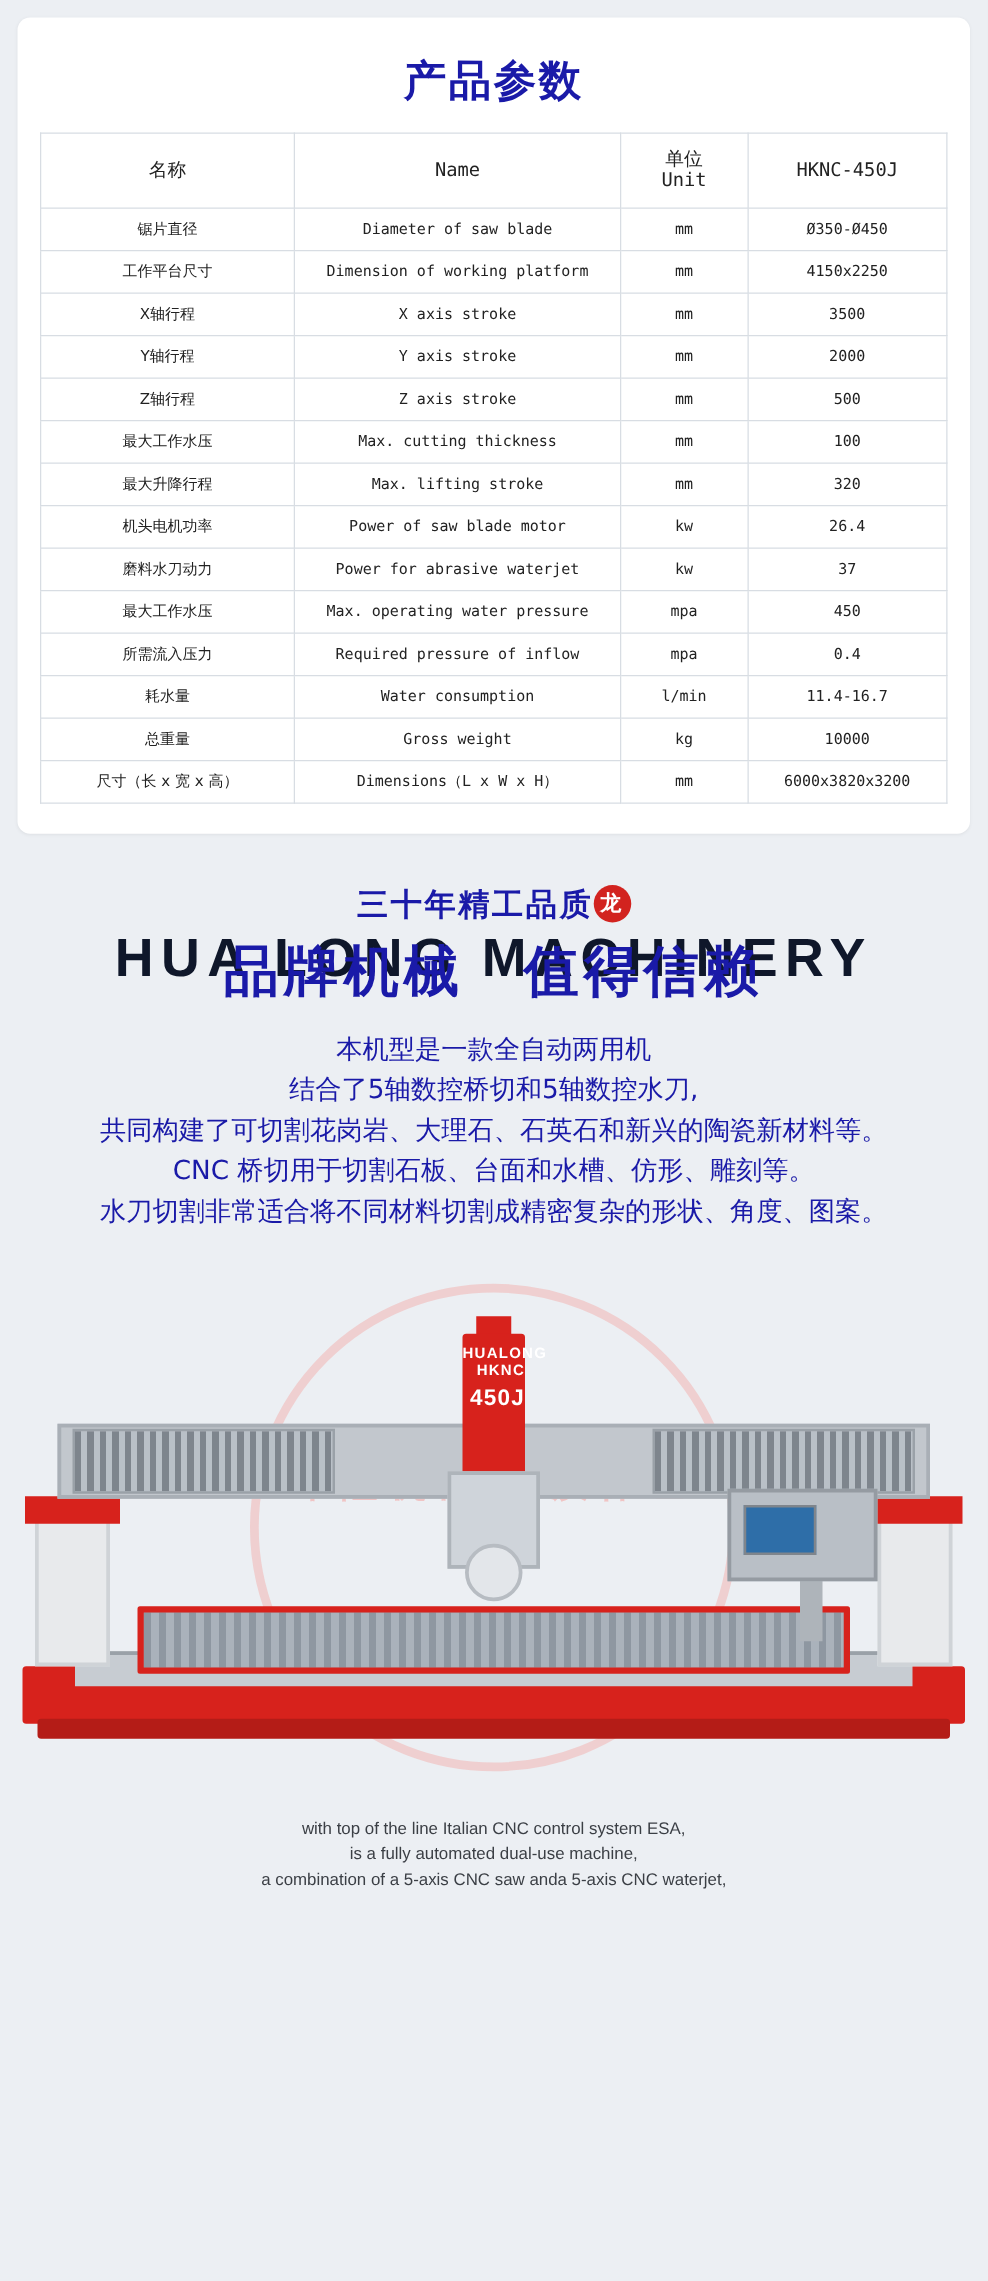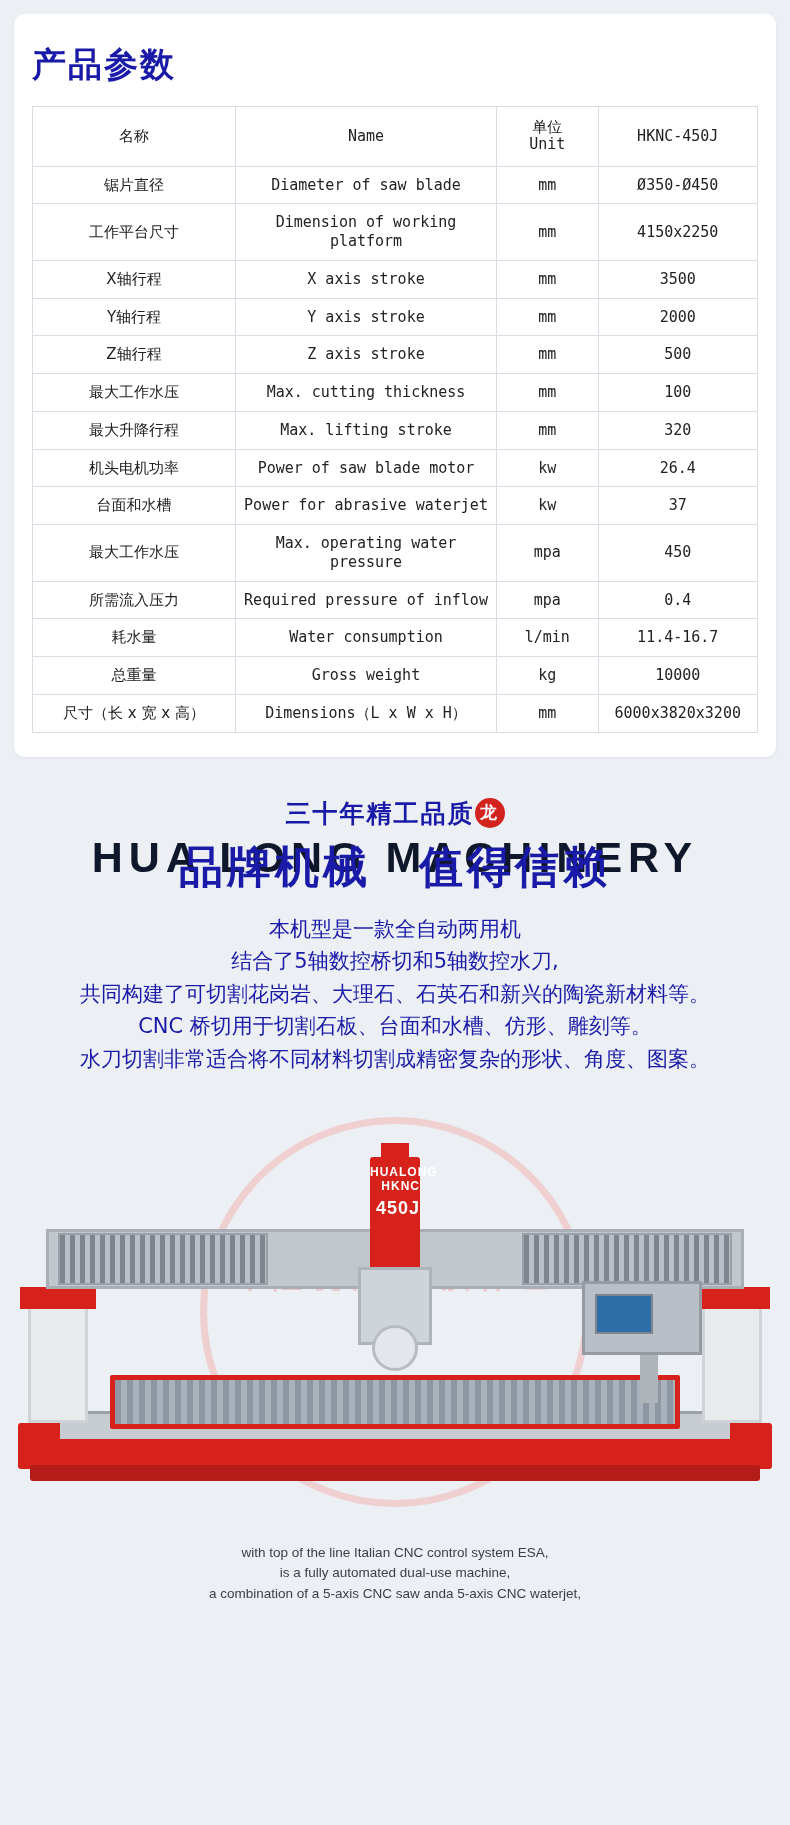--- a/index.html
+++ b/index.html
@@ -19,39 +19,40 @@
 
   
   .spec-card {
     margin: 14px 14px 0 14px;
     background: #ffffff;
     border-radius: 10px;
     padding: 18px 18px 24px 18px;
     box-shadow: 0 1px 3px rgba(0,0,0,0.06);
   }
   .spec-title {
+    text-align: center;
     color: #1a1aa8;
     font-size: 34px;
     font-weight: bold;
     letter-spacing: 2px;
     margin: 10px 0 18px 0;
     font-family: "Liberation Sans", sans-serif;
   }
   table.spec {
     width: 100%;
     border-collapse: collapse;
     table-layout: fixed;
     font-family: "DejaVu Sans Mono", monospace;
   }
   table.spec td {
     border: 1px solid #d8dde3;
     text-align: center;
     vertical-align: middle;
     color: #222222;
-    font-size: 15px;
+    font-size: 12px;
     padding: 9px 4px;
     line-height: 1.25;
   }
   table.spec tr.head td {
     font-size: 15px;
     padding: 12px 4px;
   }
   td.c-cn  { width: 28%; font-family: "DejaVu Sans", sans-serif; font-size: 16px; }
   td.c-en  { width: 36%; }
   td.c-un  { width: 14%; }
@@ -392,21 +393,21 @@
           <td class="c-un">mm</td>
           <td class="c-val">320</td>
         </tr>
         <tr>
           <td class="c-cn">机头电机功率</td>
           <td class="c-en">Power of saw blade motor</td>
           <td class="c-un">kw</td>
           <td class="c-val">26.4</td>
         </tr>
         <tr>
-          <td class="c-cn">台面和水槽</td>
+          <td class="c-cn">磨料水刀动力</td>
           <td class="c-en">Power for abrasive waterjet</td>
           <td class="c-un">kw</td>
           <td class="c-val">37</td>
         </tr>
         <tr>
           <td class="c-cn">最大工作水压</td>
           <td class="c-en">Max. operating water pressure</td>
           <td class="c-un">mpa</td>
           <td class="c-val">450</td>
         </tr>

